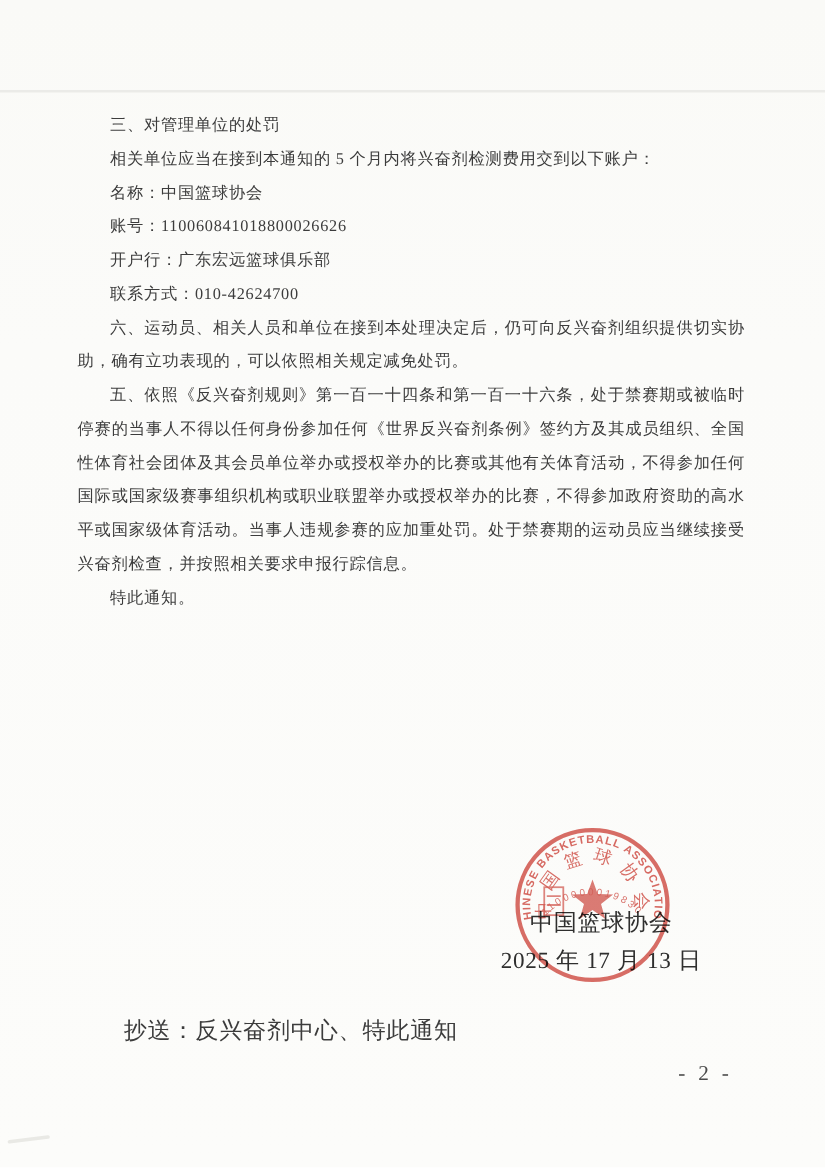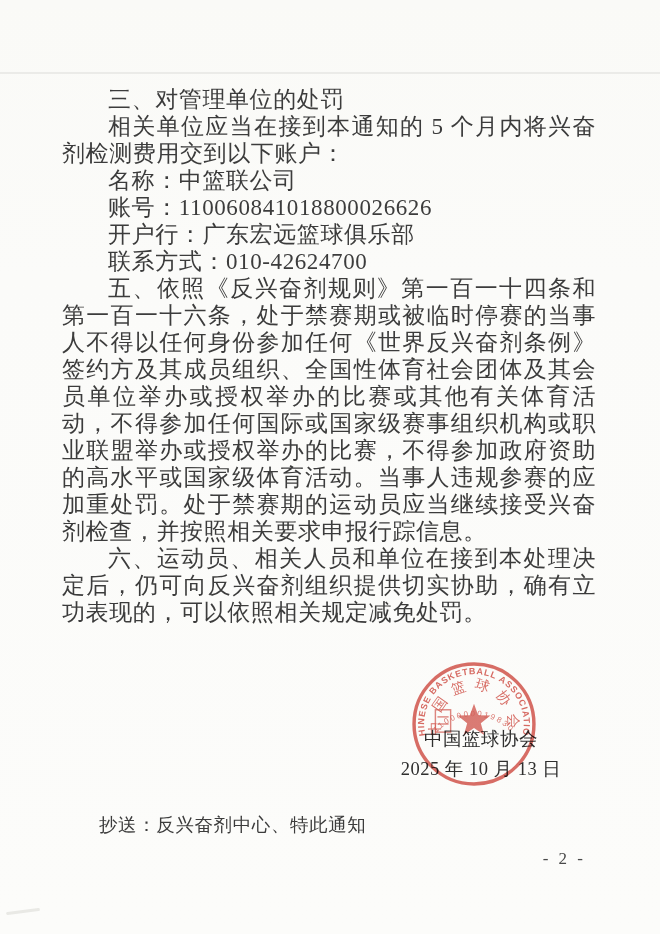--- a/index.html
+++ b/index.html
@@ -23,21 +23,21 @@
   .scan-edge-line {
     position: absolute; top: 72px; left: 0; right: 0; height: 2px;
     background: #ebebe8;
   }
   .scan-smudge {
     position: absolute; left: 6px; top: 910px; width: 34px; height: 3px;
     background: #e9e9e5; transform: rotate(-7deg); border-radius: 2px;
   }
   .doc-body {
     position: absolute; left: 62px; top: 86px; width: 534px;
-    font-size: 23px; line-height: 27px; letter-spacing: 0.6px;
+    font-size: 13px; line-height: 27px; letter-spacing: 0.6px;
     color: var(--ink);
     text-align: justify;
     text-justify: inter-character;
     overflow-wrap: break-word;
   }
   .doc-body p { margin: 0; text-indent: 2em; }
   .signature-block {
     position: absolute; left: 388px; top: 724px; width: 186px;
     text-align: center; color: #2f2f2f;
     font-size: 18.5px; line-height: 30px; letter-spacing: 0.5px;
@@ -61,26 +61,27 @@
 </head>
 <body>
 
 <div class="scan-page">
 
   <div class="scan-edge-line"></div>
 
   <div class="doc-body">
     <p>三、对管理单位的处罚</p>
     <p>相关单位应当在接到本通知的 5 个月内将兴奋剂检测费用交到以下账户：</p>
-    <p>名称：中篮联公司</p>
+    <p>名称：中国篮球协会</p>
     <p>账号：110060841018800026626</p>
     <p>开户行：广东宏远篮球俱乐部</p>
     <p>联系方式：010-42624700</p>
+    <p>六、运动员、相关人员和单位在接到本处理决定后，仍可向反兴奋剂组织提供切实协助，确有立功表现的，可以依照相关规定减免处罚。</p>
     <p>五、依照《反兴奋剂规则》第一百一十四条和第一百一十六条，处于禁赛期或被临时停赛的当事人不得以任何身份参加任何《世界反兴奋剂条例》签约方及其成员组织、全国性体育社会团体及其会员单位举办或授权举办的比赛或其他有关体育活动，不得参加任何国际或国家级赛事组织机构或职业联盟举办或授权举办的比赛，不得参加政府资助的高水平或国家级体育活动。当事人违规参赛的应加重处罚。处于禁赛期的运动员应当继续接受兴奋剂检查，并按照相关要求申报行踪信息。</p>
-    <p>六、运动员、相关人员和单位在接到本处理决定后，仍可向反兴奋剂组织提供切实协助，确有立功表现的，可以依照相关规定减免处罚。</p>
+    <p>特此通知。</p>
   </div>
 
   <div class="seal-wrap">
     <svg width="128" height="128" viewBox="0 0 126 126" xmlns="http://www.w3.org/2000/svg">
       <defs>
         <path id="sealOuterArc" d="M 15.9,76.5 A 49,49 0 1 1 110.1,76.5" fill="none"></path>
         <path id="sealInnerArc" d="M 32.2,77.4 A 34,34 0 1 1 93.8,77.4" fill="none"></path>
         <path id="sealSerialArc" d="M 17.7,84.1 A 50,50 0 0 1 108.3,84.1" fill="none"></path>
       </defs>
       <g>
@@ -99,21 +100,21 @@
           <rect x="25" y="49" width="15" height="22"></rect>
           <line x1="27" y1="56" x2="38" y2="56"></line>
           <line x1="27" y1="63" x2="38" y2="63"></line>
         </g>
       </g>
     </svg>
   </div>
 
   <div class="signature-block">
     <div>中国篮球协会</div>
-    <div>2025 年 10 月 13 日</div>
+    <div>2025 年 17 月 13 日</div>
   </div>
 
   <div class="footer-cc">抄送：反兴奋剂中心、特此通知</div>
 
   <div class="page-number">- 2 -</div>
 
   <div class="scan-smudge"></div>
 
 </div>
 

